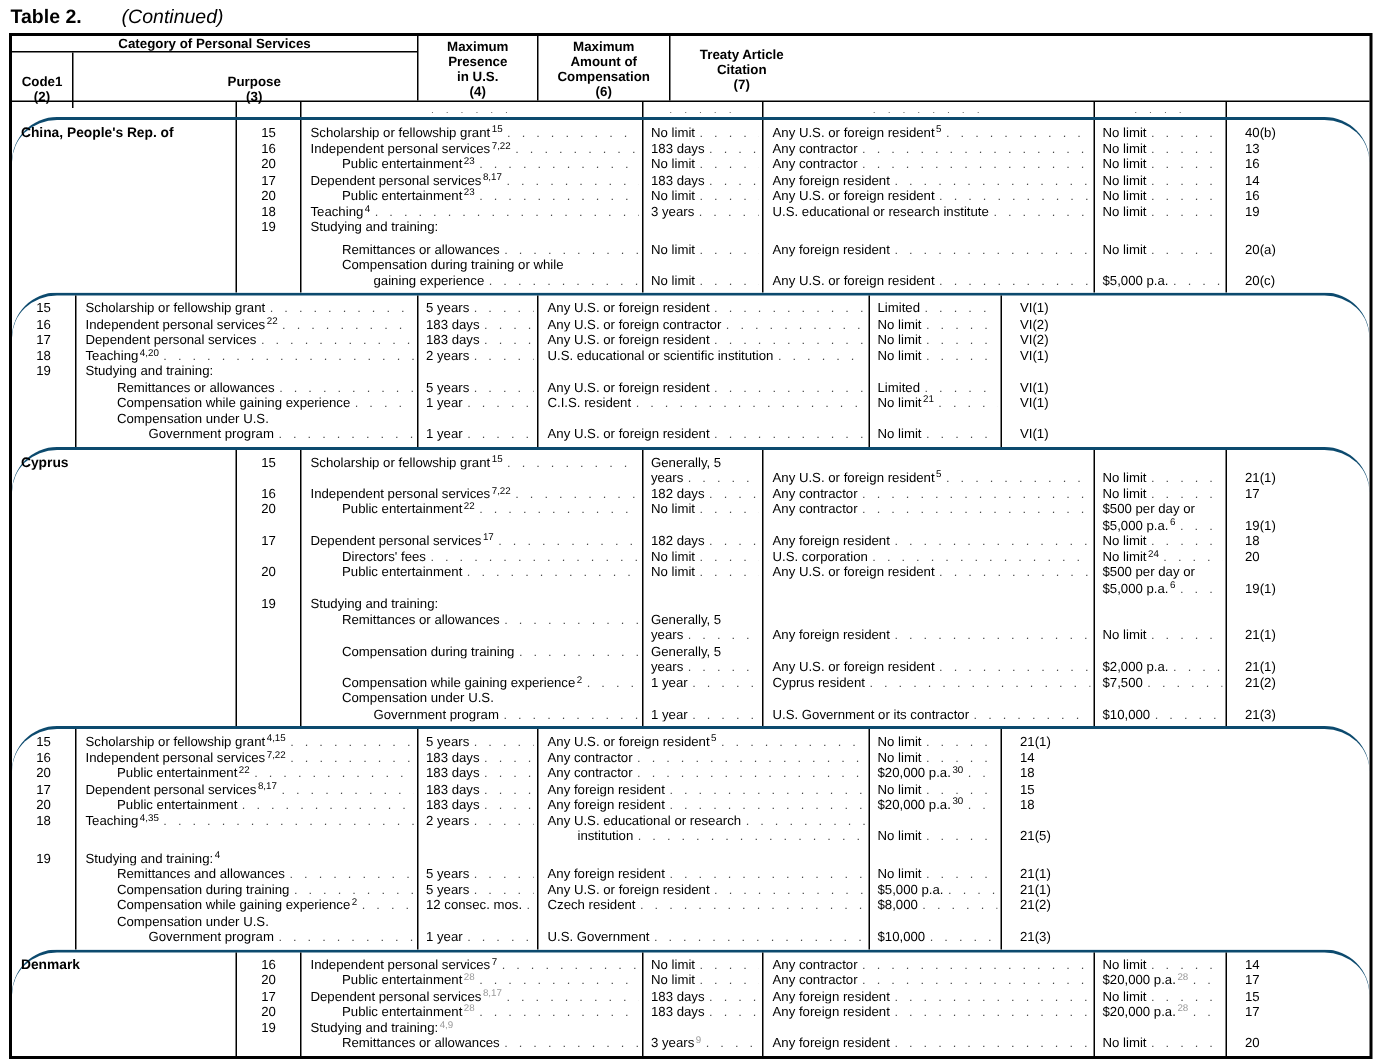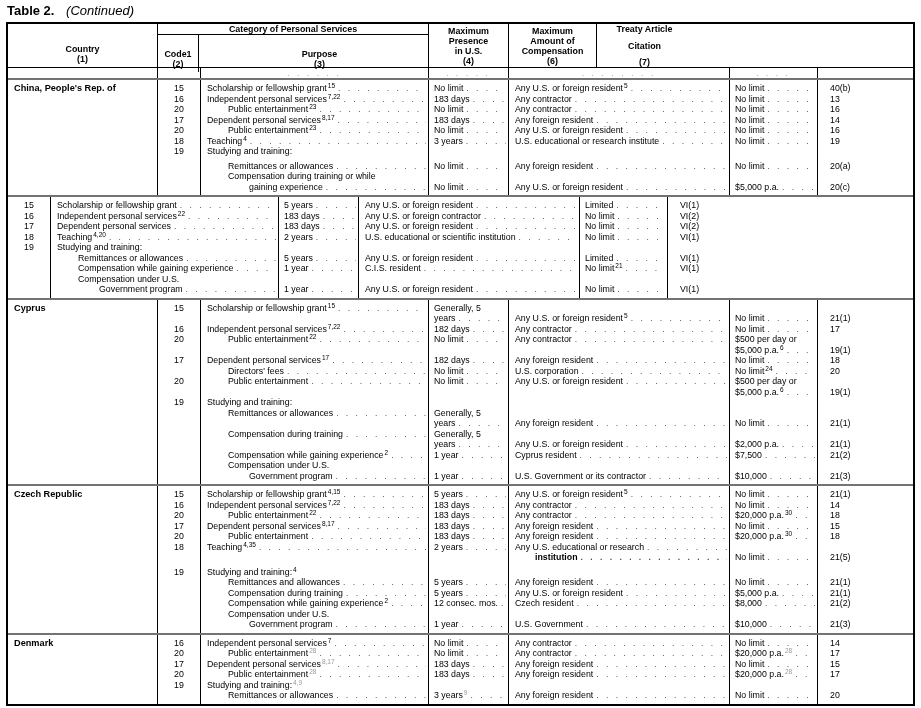--- a/index.html
+++ b/index.html
@@ -1,50 +1,50 @@
 <!DOCTYPE html>
 <html><head>
 <meta charset="utf-8">
 <style>
   * { margin:0; padding:0; box-sizing:border-box; }
   html,body { width:921px; height:708px; background:#fff; }
   body { font-family:"Liberation Sans", sans-serif; color:#000; position:relative; overflow:hidden; }
   .page { position:absolute; inset:0; background:#fff; }
   .title { position:absolute; left:7px; top:3px; font-size:13px; }
   .title .tb { font-weight:bold; }
-  .title .ti { font-style:italic; margin-left:8px; }
+  .title .ti { font-style:italic; margin-left:23px; }
 
   .tbl { position:absolute; left:6px; top:22px; width:909px; border:2px solid #000; background:#fff; }
 
   
   .c1{width:150px}.c2{width:43px}.c3{width:228px}.c4{width:80px}.c5{width:221px}.c6{width:88px}.c7{width:95px}
   .c1,.c2,.c3,.c4,.c5,.c6{border-right:1px solid #000}
 
   
   .hdr { display:flex; border-bottom:1px solid #000; height:44px; }
   .hc { display:flex; flex-direction:column; align-items:center; text-align:center;
         font-weight:bold; font-size:8.9px; line-height:10px; }
   .vbottom { justify-content:flex-end; padding-bottom:3px; }
-  .vcenter { justify-content:space-between; }
+  .vcenter { justify-content:center; }
   .vtop { justify-content:flex-start; padding-top:2px; }
   .hgrp { width:271px; border-right:1px solid #000; display:flex; flex-direction:column; }
   .hgrp .c3 { border-right:none;margin-top:14px; }
   .hcat { height:15px; border-bottom:1px solid #000; display:flex; align-items:center; justify-content:center;
           font-weight:bold; font-size:8.9px; }
   .hsub { flex:1; display:flex;gap:12px; }
   .hsub .hc { justify-content:flex-end; padding-bottom:3px; }
 
   
   .spacer { display:flex; height:10px; }
   .spacer .sc { height:100%; display:flex; align-items:center; justify-content:center; overflow:hidden; }
   .sdots { color:#666; font-size:7px; letter-spacing:3px; white-space:nowrap; }
 
   
   :root { --lh:10.5px; }
-  .sec { display:flex; border-top:2px solid #737373; }
+  .sec { display:flex; border-top:2px solid #0c4a6e;border-radius:30px; }
   .sec .sc { padding-top:3px; padding-bottom:3px; overflow:hidden; }
   .sec .sc.c1 { padding-left:6px; padding-right:2px; }
   .ln { height:var(--lh); line-height:var(--lh); font-size:8.8px; display:flex; align-items:baseline;
         white-space:nowrap; overflow:hidden; }
   .ln.gap { margin-top:4px; }
   .c2 .ln { justify-content:center; }
   .c4 .ln { padding-left:5px; }
   .c5 .ln { padding-left:6px; }
   .c6 .ln { padding-left:5px; }
   .c7 .ln { padding-left:12px; }
@@ -60,24 +60,20 @@
 
 <div class="page">
   <div class="title">
     <span class="tb">Table 2.</span>
     <span class="ti">(Continued)</span>
   </div>
 
   <div class="tbl">
 
     <div class="hdr">
-      <div class="hc c1 vbottom">
-        <div>Country</div>
-        <div>(1)</div>
-      </div>
       <div class="hgrp">
         <div class="hcat">Category of Personal Services</div>
         <div class="hsub">
           <div class="hc c2">
             <div>Code1</div>
             <div>(2)</div>
           </div>
           <div class="hc c3">
             <div>Purpose</div>
             <div>(3)</div>
@@ -807,23 +803,20 @@
             <div class="ln">
               <span class="tx">21(2)</span>
             </div>
             <div class="ln"></div>
             <div class="ln">
               <span class="tx">21(3)</span>
             </div>
           </div>
         </div>
         <div class="sec">
-          <div class="sc c1">
-            <div class="cname">Czech Republic</div>
-          </div>
           <div class="sc c2">
             <div class="ln">
               <span class="tx">15</span>
             </div>
             <div class="ln">
               <span class="tx">16</span>
             </div>
             <div class="ln">
               <span class="tx">20</span>
             </div>
@@ -966,21 +959,21 @@
               <span class="dots"> . . . . . . . . . . . . . . . . . . . . . . . . . . . . . . . . . . . . . . . . . . . . . . . . . . . . . . . . . . . .</span>
             </div>
             <div class="ln">
               <span class="tx">Any foreign resident</span>
               <span class="dots"> . . . . . . . . . . . . . . . . . . . . . . . . . . . . . . . . . . . . . . . . . . . . . . . . . . . . . . . . . . . .</span>
             </div>
             <div class="ln">
               <span class="tx">Any U.S. educational or research</span>
               <span class="dots"> . . . . . . . . . . . . . . . . . . . . . . . . . . . . . . . . . . . . . . . . . . . . . . . . . . . . . . . . . . . .</span>
             </div>
-            <div class="ln" style="padding-left: 26px; font-weight: bold;">
+            <div class="ln" style="padding-left: 26px;">
               <span class="tx">institution</span>
               <span class="dots"> . . . . . . . . . . . . . . . . . . . . . . . . . . . . . . . . . . . . . . . . . . . . . . . . . . . . . . . . . . . .</span>
             </div>
             <div class="ln gap"></div>
             <div class="ln">
               <span class="tx">Any foreign resident</span>
               <span class="dots"> . . . . . . . . . . . . . . . . . . . . . . . . . . . . . . . . . . . . . . . . . . . . . . . . . . . . . . . . . . . .</span>
             </div>
             <div class="ln">
               <span class="tx">Any U.S. or foreign resident</span>

